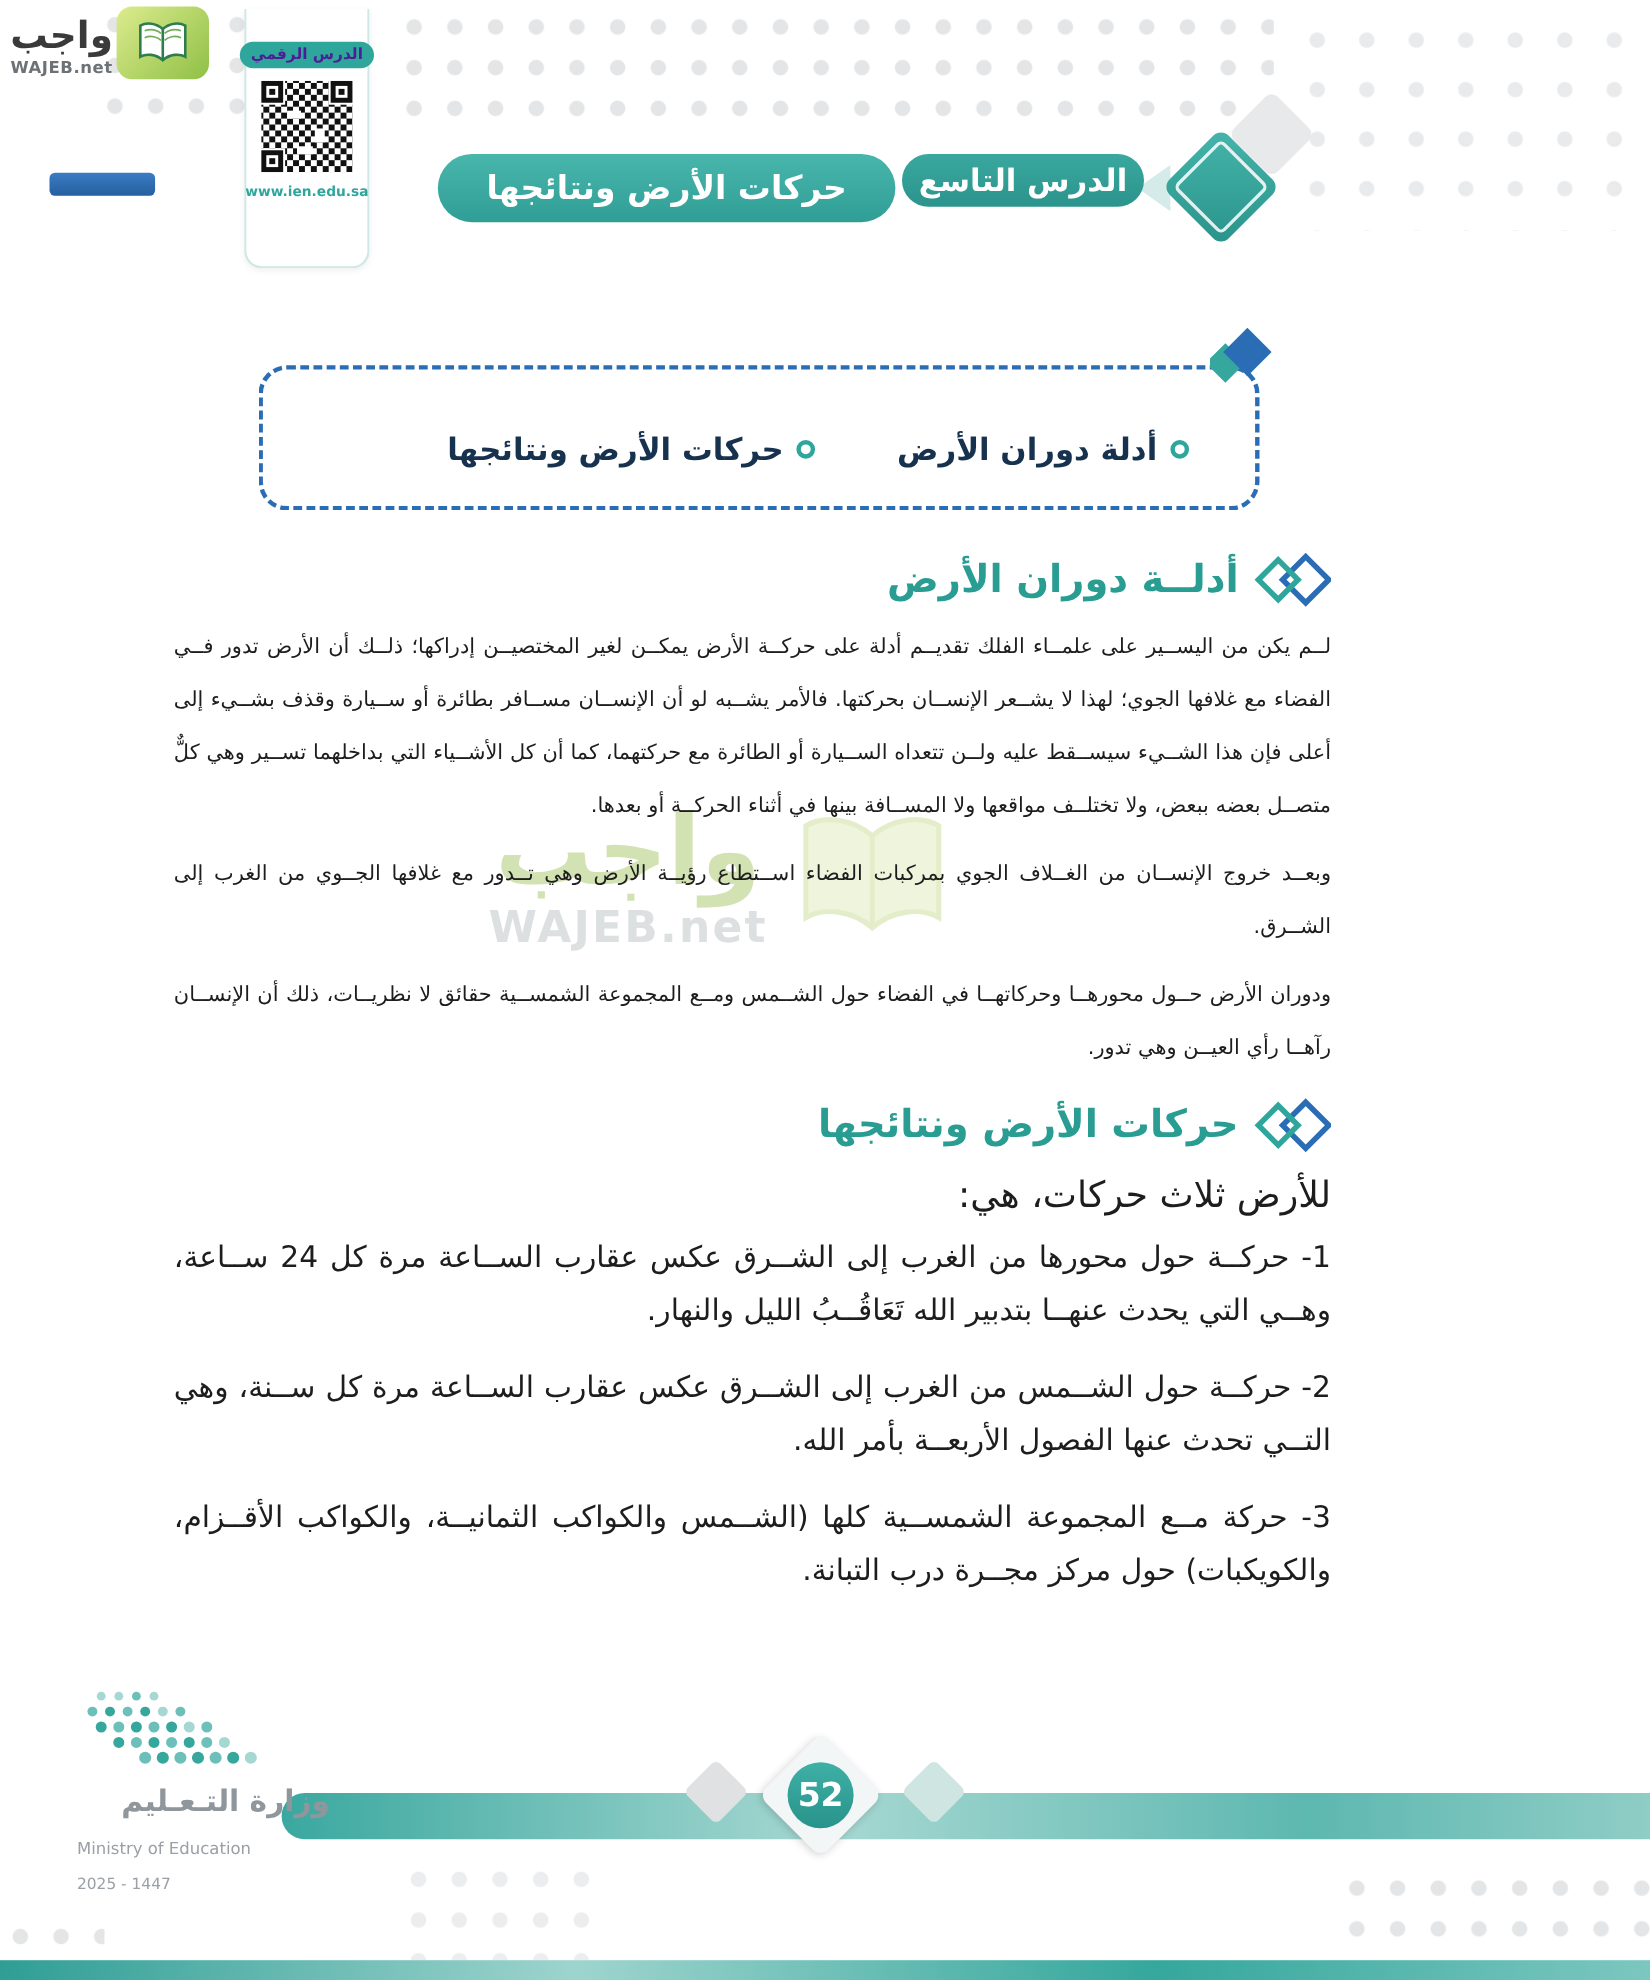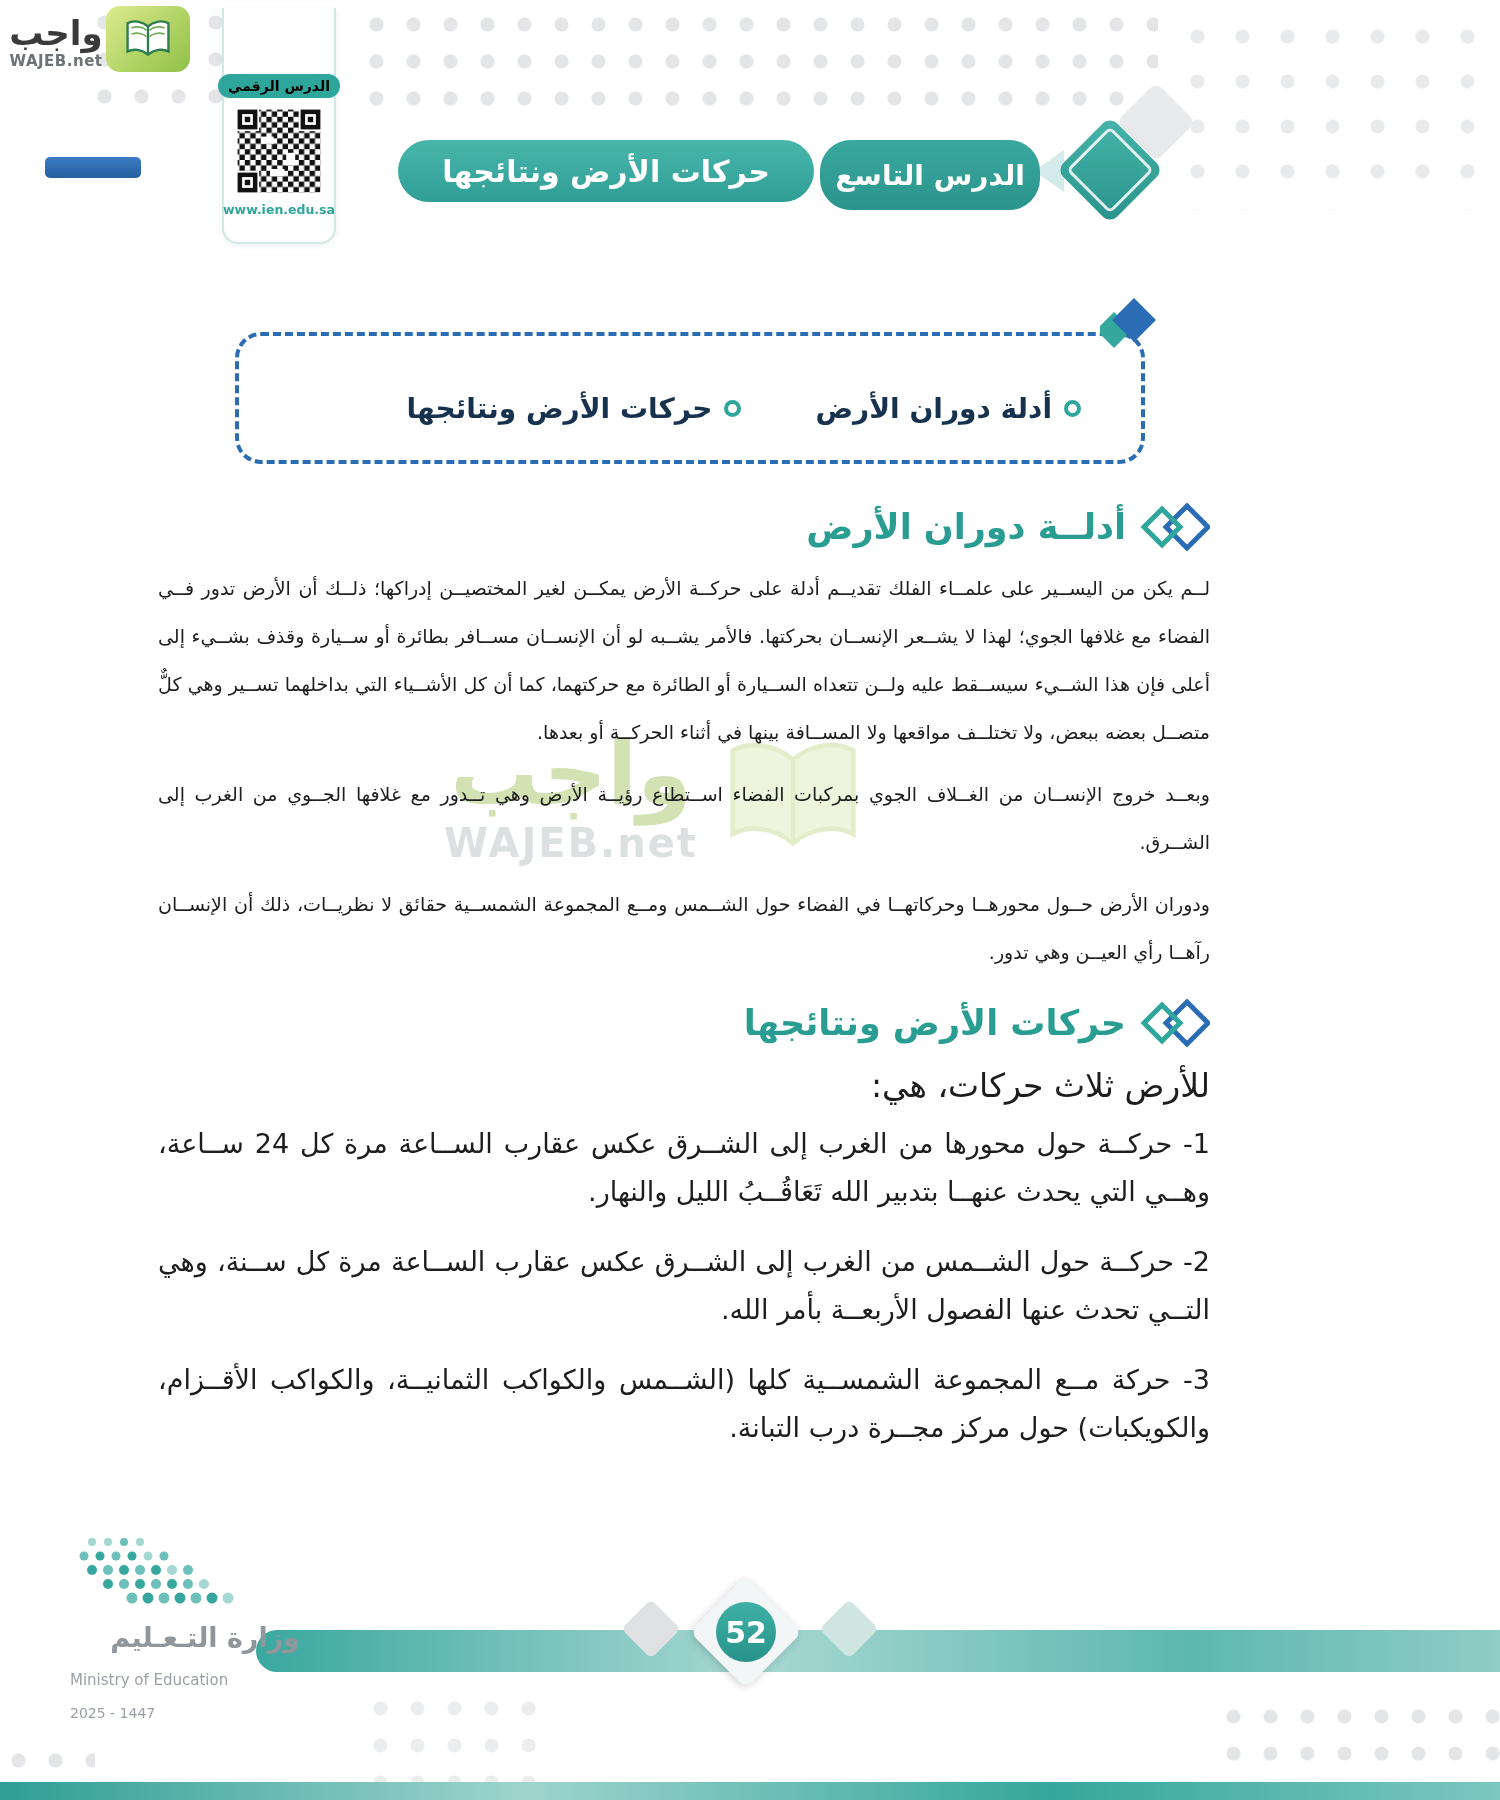--- a/index.html
+++ b/index.html
@@ -21,30 +21,30 @@
   .wajeb-text { width:100px; text-align:center; padding-top:8px; }
   .wajeb-name { font-size:34px; font-weight:bold; color:#3a3a3a; line-height:38px; }
   .wajeb-site { font-size:15px; font-weight:bold; color:#6d7276; letter-spacing:.5px; }
   .wajeb-mark { width:84px; height:66px; border-radius:14px; background:linear-gradient(135deg,#dceb8e,#8fc045); display:flex; align-items:center; justify-content:center; }
 
   
   .blue-bar { position:absolute; left:45px; top:157px; width:96px; height:21px; border-radius:5px; background:linear-gradient(180deg,#3b7cc4,#255f9e); z-index:1; }
 
   
   .qr-card { position:absolute; left:222px; top:8px; width:114px; height:236px; background:#fff; border:2px solid #cfe8e5; border-radius:0 0 16px 16px; border-top:none; box-shadow:0 2px 6px rgba(0,0,0,.06); z-index:2; display:flex; flex-direction:column; align-items:center; }
-  .qr-label { margin-top:66px; background:#2fa69c; color:#000000; font-size:14px; font-weight:bold; padding:4px 10px; border-radius:14px; white-space:nowrap; }
+  .qr-label { margin-top:30px; background:#2fa69c; color:#4c1d95; font-size:14px; font-weight:bold; padding:4px 10px; border-radius:14px; white-space:nowrap; }
   .qr-box { width:90px; height:90px; margin-top:8px; }
   .qr-url { margin-top:6px; color:#2fa69c; font-size:12.5px; font-weight:bold; }
 
   
   .hdr-diamond-ghost { position:absolute; left:1128px; top:94px; width:56px; height:56px; background:#e8e9eb; border-radius:8px; transform:rotate(45deg); z-index:1; }
   .hdr-chevron { position:absolute; left:1034px; top:150px; width:0; height:0; border-top:21px solid transparent; border-bottom:21px solid transparent; border-right:30px solid #d4ebe9; z-index:1; }
   .hdr-diamond { position:absolute; left:1072px; top:132px; width:76px; height:76px; transform:rotate(45deg); background:linear-gradient(135deg,#47b5ab,#28938a); border-radius:10px; z-index:2; }
   .hdr-diamond::after { content:""; position:absolute; inset:7px; border:3px solid rgba(255,255,255,.85); border-radius:6px; }
-  .lesson-pill { position:absolute; left:820px; top:140px; width:220px; height:70px; border-radius:31px; background:linear-gradient(180deg,#3aa89f,#2b948c); color:#fff; font-size:28px; font-weight:bold; display:flex; align-items:center; justify-content:center; z-index:2; }
+  .lesson-pill { position:absolute; left:820px; top:140px; width:220px; height:48px; border-radius:31px; background:linear-gradient(180deg,#3aa89f,#2b948c); color:#fff; font-size:28px; font-weight:bold; display:flex; align-items:center; justify-content:center; z-index:2; }
   .lesson-banner { position:absolute; left:398px; top:140px; width:416px; height:62px; border-radius:31px; background:linear-gradient(180deg,#49b6ac,#2f9e95); color:#fff; font-size:30px; font-weight:bold; display:flex; align-items:center; justify-content:center; z-index:2; }
 
   
   .lesson-box { position:absolute; left:235px; top:332px; width:910px; height:132px; border:4px dashed #2a6db5; border-radius:26px; z-index:1; }
   .intro-row { position:absolute; right:342px; top:296px; display:flex; direction:rtl; align-items:center; gap:14px; z-index:3; }
   .intro-title { background:#ffffff; padding:2px 14px; font-size:37px; font-weight:bold; color:#16324f; }
   .lesson-box-items { position:absolute; right:60px; top:56px; display:flex; direction:rtl; gap:74px; align-items:center; }
   .box-item { display:flex; direction:rtl; align-items:center; gap:12px; font-size:28px; font-weight:bold; color:#16324f; }
   .o-bullet { width:17px; height:17px; border:4.5px solid #2fa69c; border-radius:50%; background:#fff; flex:none; }
 

